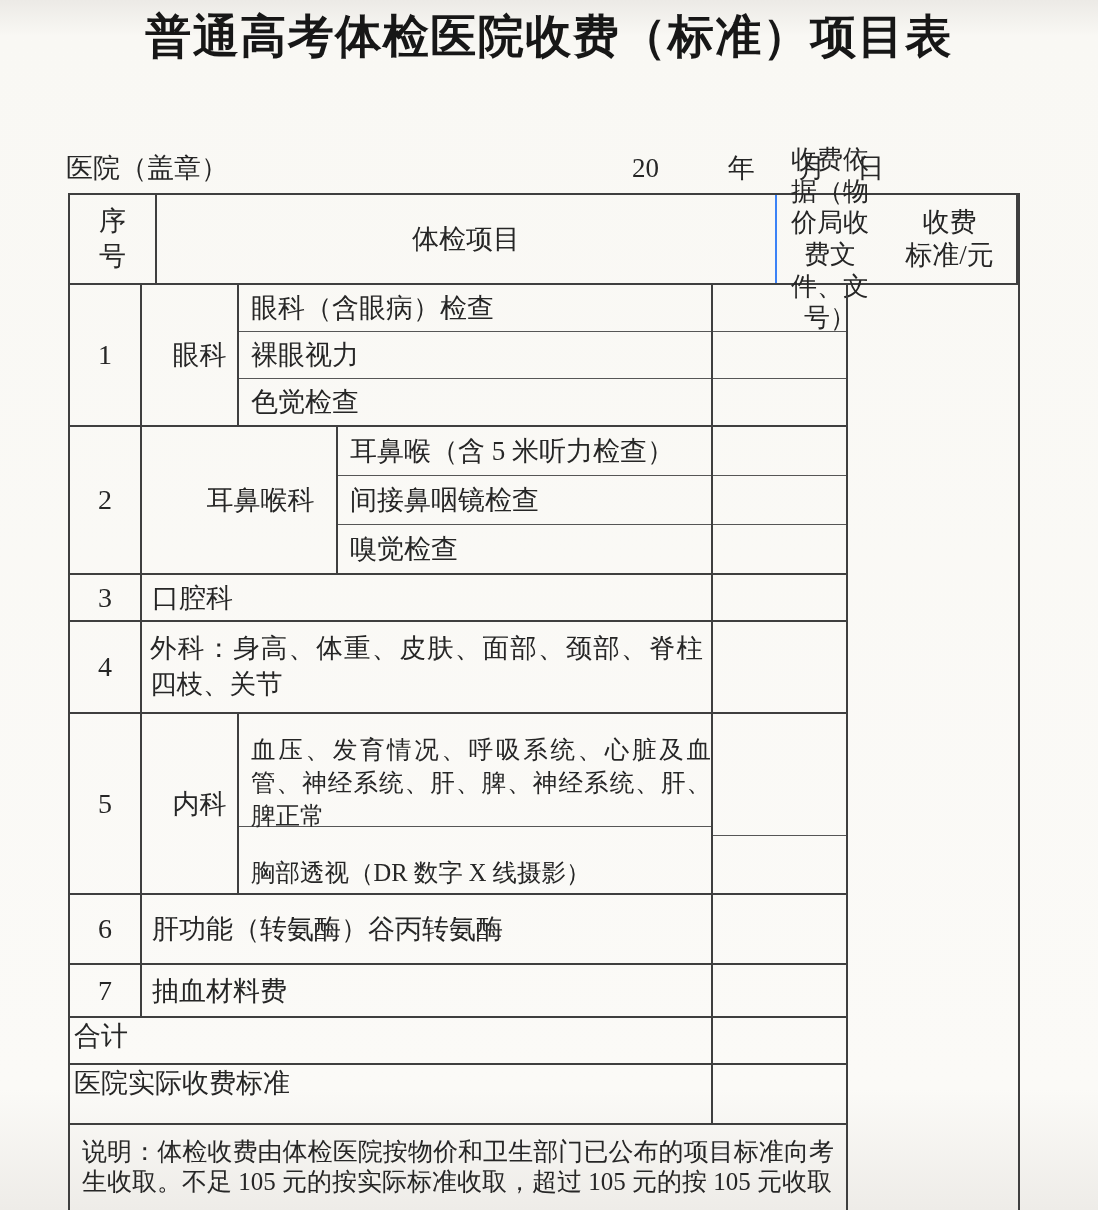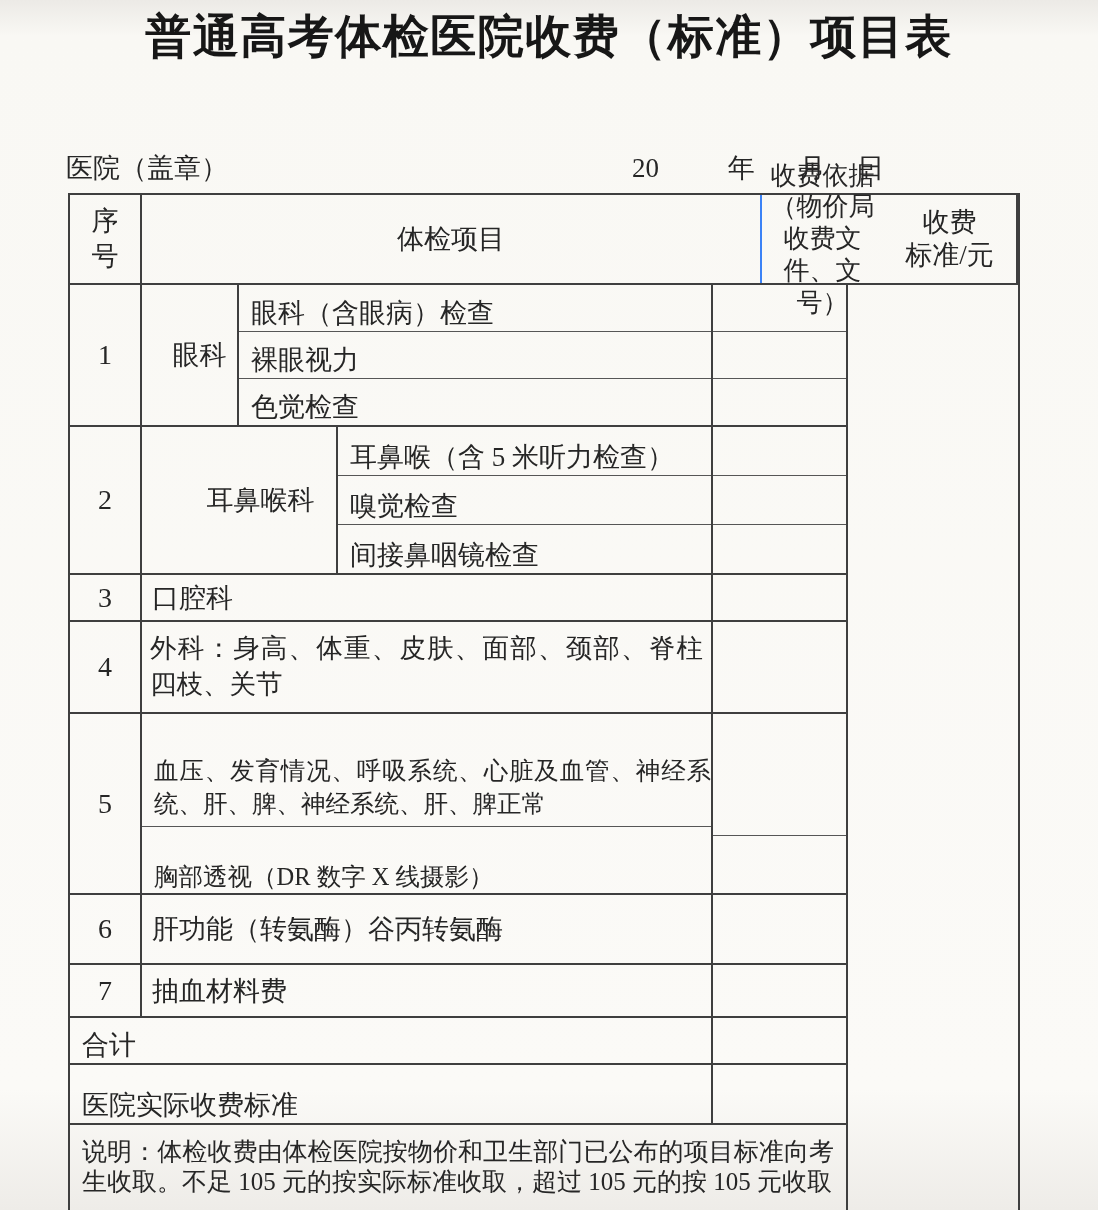--- a/index.html
+++ b/index.html
@@ -21,21 +21,21 @@
   .date-line .u-month{margin-left:37px;}
   .date-line .u-day{margin-left:25px;}
 
   .fee-table{
     position:absolute;left:68px;top:193px;width:952px;height:1034px;
     border:2px solid #3f3f3f;box-sizing:border-box;
     display:flex;flex-direction:column;font-size:27px;
   }
   .thead{flex:none;height:90px;display:flex;border-bottom:2px solid #3f3f3f;box-sizing:border-box;}
   .th{display:flex;align-items:center;justify-content:center;text-align:center;box-sizing:border-box;line-height:1.22;}
-  .th-index{width:72px;border-right:2px solid #3f3f3f;}
+  .th-index{width:87px;border-right:2px solid #3f3f3f;}
   .th-item{width:620px;border-right:2px solid #3b82f6;}
   .th-fee{width:135px;border-right:2px solid #3f3f3f;flex-direction:column;}
   .th-basis{flex:1;font-size:26px;padding:2px 5px;}
   .vstack{width:1.1em;line-height:1.3;text-align:center;display:inline-block;}
 
   .tbody{flex:1;display:flex;min-height:0;}
   .body-left{width:778px;border-right:2px solid #3f3f3f;box-sizing:border-box;display:flex;flex-direction:column;min-height:0;}
   .basis-cell{flex:1;}
 
   .row{display:flex;flex:none;border-bottom:2px solid #3f3f3f;box-sizing:border-box;min-height:0;}
@@ -50,34 +50,34 @@
   .row-actual{height:60px;gap:40px;}
   .row-note{flex:1;border-bottom:none;}
 
   .no-cell{width:72px;flex:none;border-right:2px solid #3f3f3f;box-sizing:border-box;
     display:flex;align-items:center;justify-content:center;font-size:28px;}
   .cat-cell{flex:none;border-right:2px solid #3f3f3f;box-sizing:border-box;
     display:flex;align-items:center;justify-content:center;}
   .cat-narrow{width:97px;padding-left:20px;}
   .cat-wide{width:153px;margin-left:43px;}
   .sub-col{flex:1;display:flex;flex-direction:column;min-width:0;}
-  .sub-row{flex:1;display:flex;align-items:flex-end;padding:0 0 0 12px;
+  .sub-row{flex:1;display:flex;align-items:center;padding:0 0 0 12px;
     border-bottom:1.5px solid #565656;box-sizing:border-box;min-height:0;}
   .sub-row:last-child{border-bottom:none;}
   .fee-col{width:135px;flex:none;border-left:2px solid #3f3f3f;box-sizing:border-box;display:flex;flex-direction:column;}
   .fee-cell{flex:1;border-bottom:1.5px solid #565656;box-sizing:border-box;}
   .fee-cell:last-child{border-bottom:none;}
 
   .row-5 .sub-a{flex:123;}
   .row-5 .sub-b{flex:58;}
   .row-5 .sub-a .cell-text{padding:6px 0;}
   .row-5 .sub-row{font-size:24.5px;margin-top:24px;}
 
   .item-cell{flex:1;display:flex;align-items:center;padding:0 8px 0 10px;min-width:0;}
-  .label-cell{flex:1;display:flex;align-items:flex-end;padding-left:12px;min-width:0;}
+  .label-cell{flex:1;display:flex;align-items:flex-start;padding-left:4px;min-width:0;}
   .cell-text{width:100%;}
   .wrap .cell-text{line-height:1.35;text-align:justify;}
   .row-4 .item-cell{font-size:26.5px;padding:8px 8px;}
 
   .note-cell{flex:1;padding:12px 12px 0 12px;box-sizing:border-box;
     font-size:25px;line-height:30px;text-align:justify;}
 </style>
 </head>
 <body>
 
@@ -132,24 +132,24 @@
       </div>
 
       <div class="row row-2">
         <div class="no-cell">2</div>
         <div class="cat-cell cat-wide">耳鼻喉科</div>
         <div class="sub-col">
           <div class="sub-row">
               <div class="cell-text">耳鼻喉（含 5 米听力检查）</div>
             </div>
           <div class="sub-row">
+              <div class="cell-text">间接鼻咽镜检查</div>
+            </div>
+          <div class="sub-row">
               <div class="cell-text">嗅觉检查</div>
-            </div>
-          <div class="sub-row">
-              <div class="cell-text">间接鼻咽镜检查</div>
             </div>
         </div>
         <div class="fee-col">
           <div class="fee-cell"></div>
           <div class="fee-cell"></div>
           <div class="fee-cell"></div>
         </div>
       </div>
 
       <div class="row row-3">
@@ -167,20 +167,21 @@
         <div class="item-cell wrap">
             <div class="cell-text">外科：身高、体重、皮肤、面部、颈部、脊柱四枝、关节</div>
           </div>
         <div class="fee-col">
           <div class="fee-cell"></div>
         </div>
       </div>
 
       <div class="row row-5">
         <div class="no-cell">5</div>
+        <div class="cat-cell cat-narrow">内科</div>
         <div class="sub-col">
           <div class="sub-row sub-a wrap">
               <div class="cell-text">血压、发育情况、呼吸系统、心脏及血管、神经系统、肝、脾、神经系统、肝、脾正常</div>
             </div>
           <div class="sub-row sub-b">
               <div class="cell-text">胸部透视（DR 数字 X 线摄影）</div>
             </div>
         </div>
         <div class="fee-col">
           <div class="fee-cell sub-a"></div>

